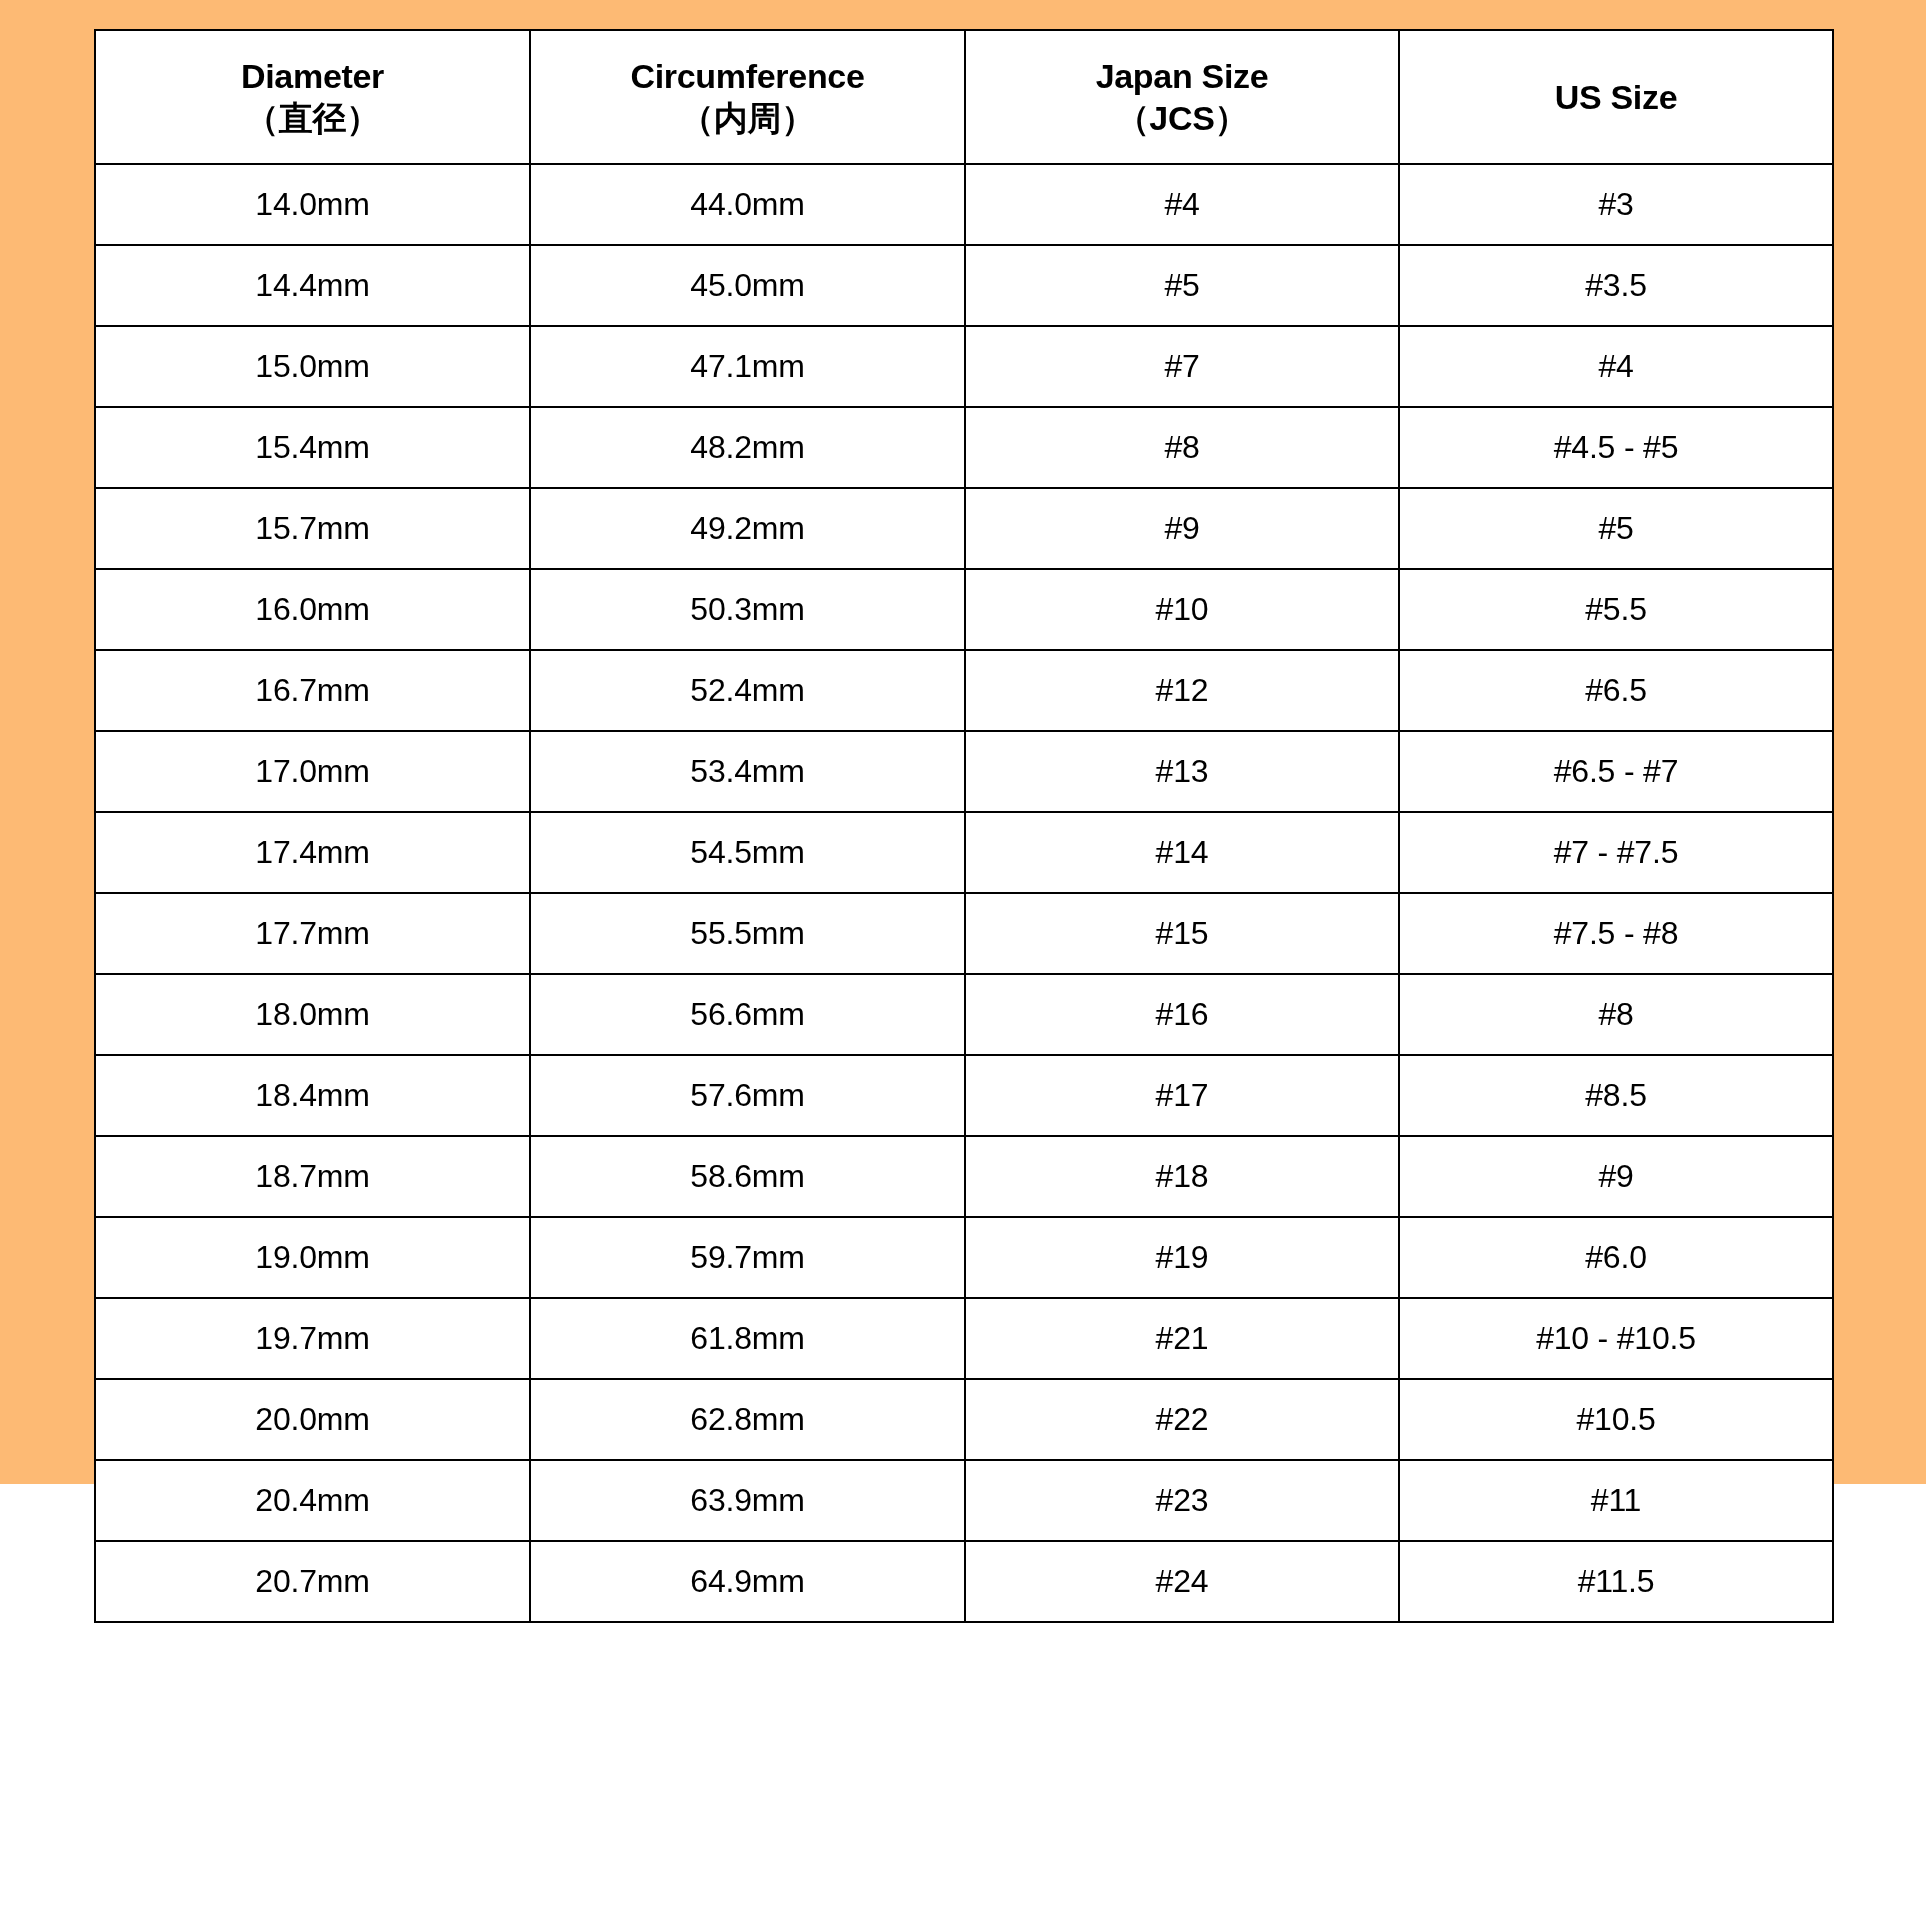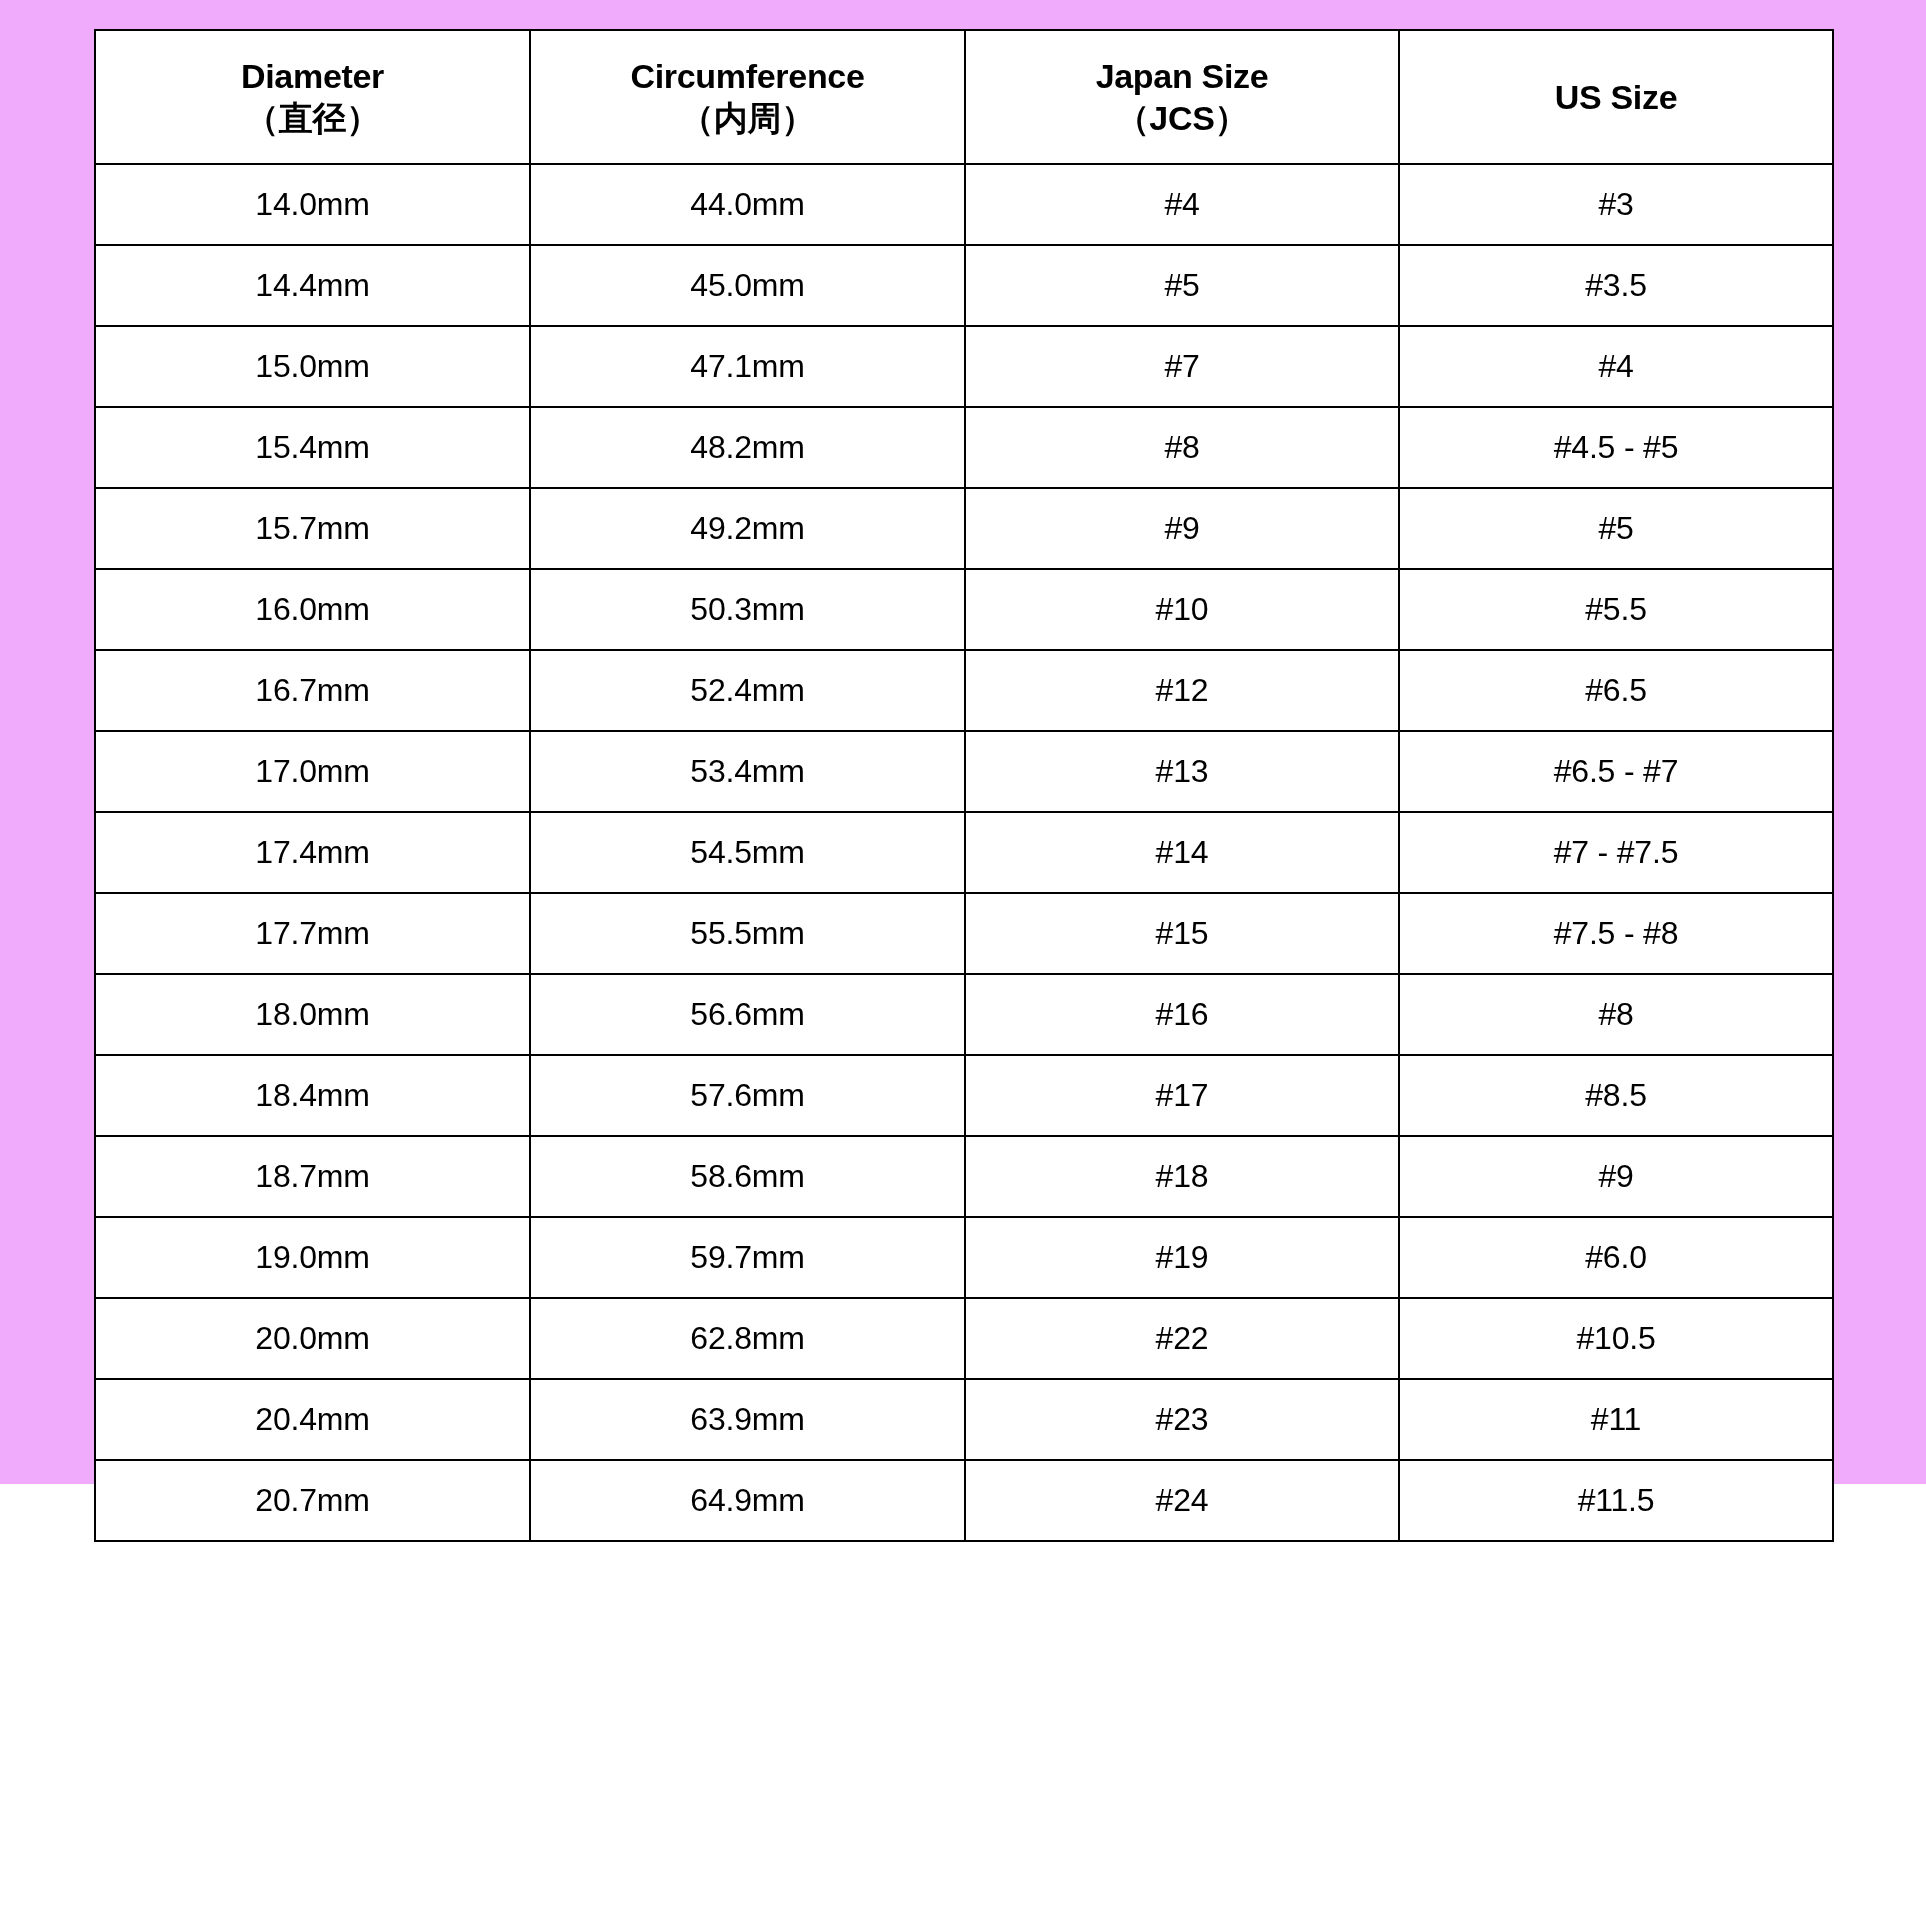--- a/index.html
+++ b/index.html
@@ -12,21 +12,21 @@
     height: 1926px;
     font-family: "Liberation Sans", "DejaVu Sans", sans-serif;
     color: #000000;
     overflow: hidden;
   }
 
   .page {
     position: relative;
     width: 1926px;
     height: 1484px;
-    background: #f0abfc;
+    background: #fdba74;
   }
 
   .size-table-wrap {
     position: absolute;
     left: 94px;
     top: 29px;
     width: 1738px;
   }
 
   table.size-table {
@@ -201,20 +201,26 @@
             <td>#18</td>
             <td>#9</td>
           </tr>
           <tr>
             <td>19.0mm</td>
             <td>59.7mm</td>
             <td>#19</td>
             <td>#6.0</td>
           </tr>
           <tr>
+            <td>19.7mm</td>
+            <td>61.8mm</td>
+            <td>#21</td>
+            <td>#10 - #10.5</td>
+          </tr>
+          <tr>
             <td>20.0mm</td>
             <td>62.8mm</td>
             <td>#22</td>
             <td>#10.5</td>
           </tr>
           <tr>
             <td>20.4mm</td>
             <td>63.9mm</td>
             <td>#23</td>
             <td>#11</td>

